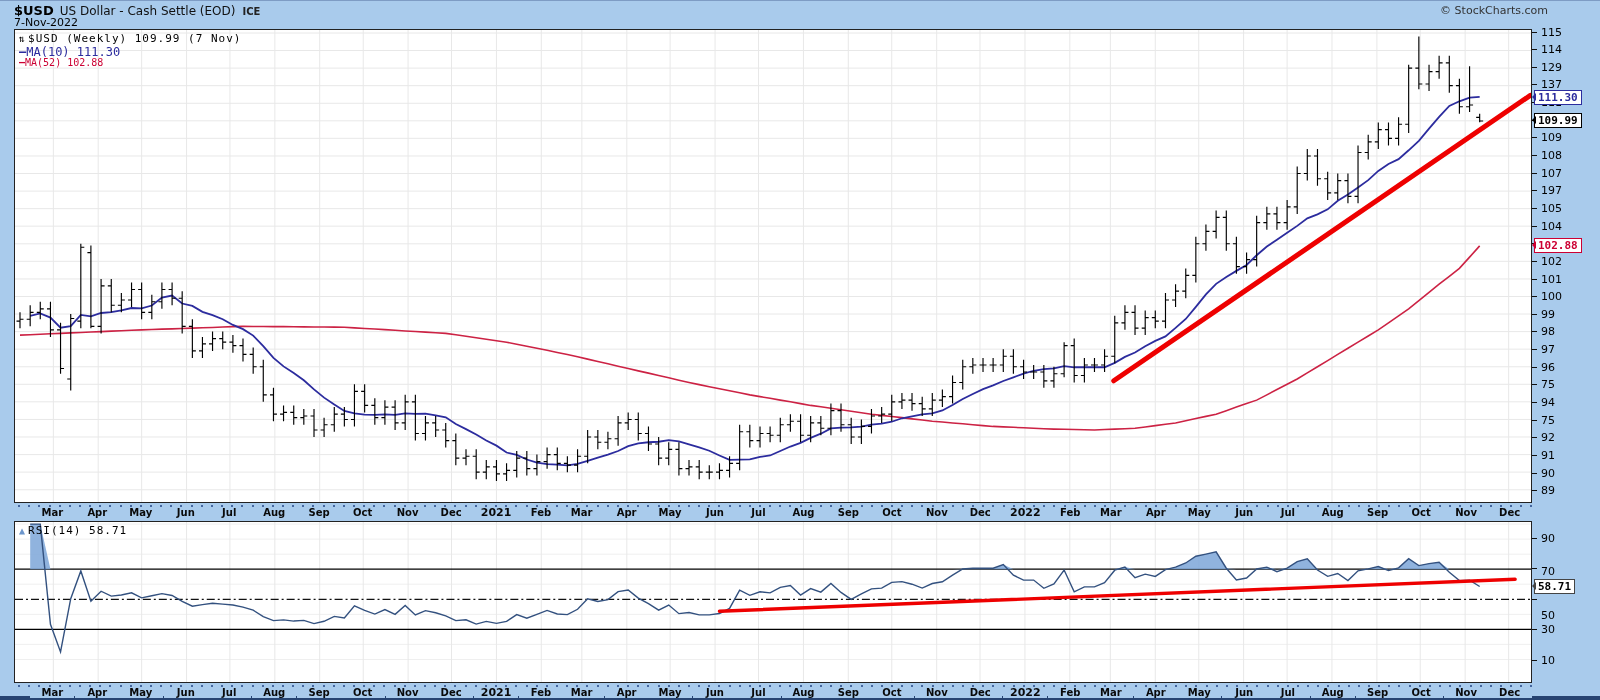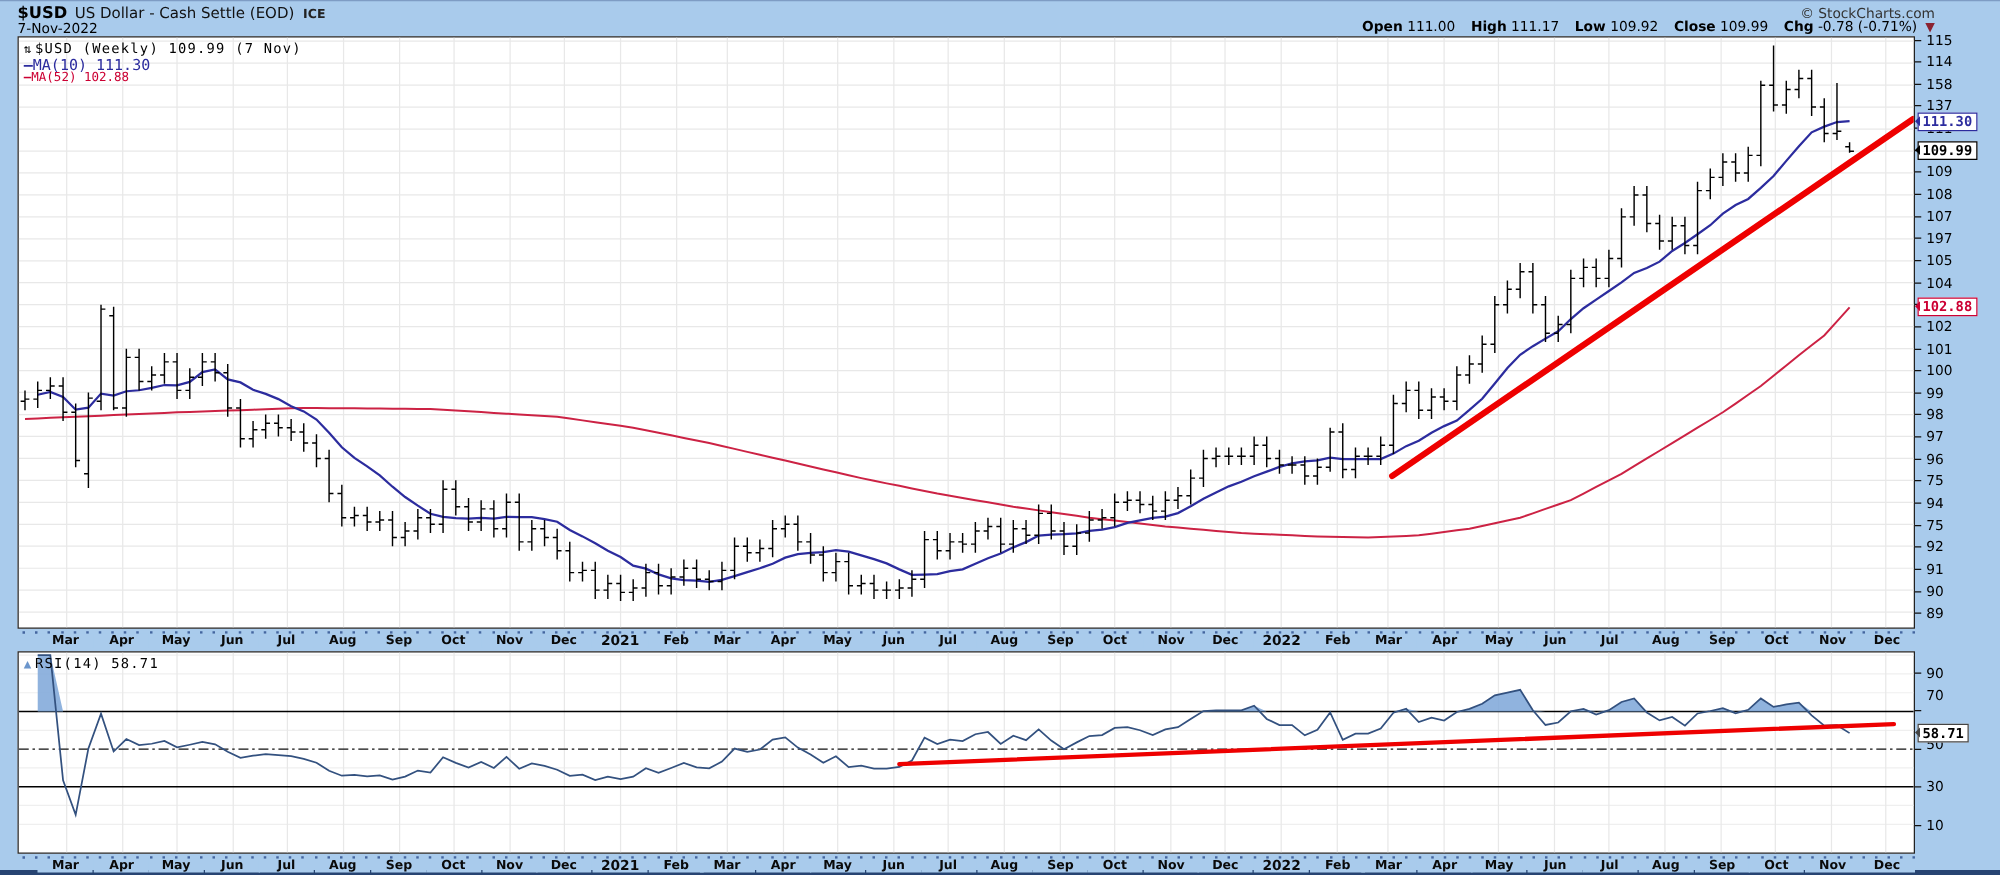--- a/index.html
+++ b/index.html
@@ -56,33 +56,20 @@
 <body>
 
 <div id="stage">
 
   <div class="abs" id="hdr-symbol">
     <span>$USD</span><span id="hdr-desc">US Dollar - Cash Settle (EOD)</span><span id="hdr-exch">ICE</span>
   </div>
   <div class="abs" id="hdr-copy">© StockCharts.com</div>
 
   <div class="abs" id="hdr-date">7-Nov-2022</div>
-  <div class="abs" id="hdr-quote">
-    <b>Open</b>
-    <span>111.00</span>
-    <b>High</b>
-    <span>111.17</span>
-    <b>Low</b>
-    <span>109.92</span>
-    <b>Close</b>
-    <span>109.99</span>
-    <b>Chg</b>
-    <span>-0.78 (-0.71%)</span>
-    <span class="chg-tri">▼</span>
-  </div>
 
   <div class="panel" id="price-panel">
     <div class="legend" id="lg-title">
       <span class="lg-icon">⇅</span><span>$USD (Weekly) 109.99 (7 Nov)</span>
     </div>
     <div class="legend" id="lg-ma10">
       <span class="lg-dash">—</span><span>MA(10) 111.30</span>
     </div>
     <div class="legend" id="lg-ma52">
       <span class="lg-dash">—</span><span>MA(52) 102.88</span>
@@ -210,21 +197,21 @@
         <line x1="705.4" y1="90.4" x2="1502.1" y2="58.0" stroke="#EE0000" stroke-width="3.5" stroke-linecap="round"></line>
       </svg>
     </div>
 
   <div class="axis" id="price-axis" style="top:28px;height:474px;">
       <div class="tickmark" style="top: 2.5px;"></div>
       <div class="ticklabel" style="top: -2.5px;">115</div>
       <div class="tickmark" style="top: 20.1px;"></div>
       <div class="ticklabel" style="top: 15.1px;">114</div>
       <div class="tickmark" style="top: 37.8px;"></div>
-      <div class="ticklabel" style="top: 32.8px;">158</div>
+      <div class="ticklabel" style="top: 32.8px;">129</div>
       <div class="tickmark" style="top: 55.4px;"></div>
       <div class="ticklabel" style="top: 50.4px;">137</div>
       <div class="tickmark" style="top: 73.1px;"></div>
       <div class="ticklabel" style="top: 68.1px;">111</div>
       <div class="tickmark" style="top: 90.7px;"></div>
       <div class="ticklabel" style="top: 85.7px;">110</div>
       <div class="tickmark" style="top: 108.3px;"></div>
       <div class="ticklabel" style="top: 103.3px;">109</div>
       <div class="tickmark" style="top: 126px;"></div>
       <div class="ticklabel" style="top: 121px;">108</div>
@@ -264,23 +251,23 @@
       <div class="ticklabel" style="top: 420.9px;">91</div>
       <div class="tickmark" style="top: 443.5px;"></div>
       <div class="ticklabel" style="top: 438.5px;">90</div>
       <div class="tickmark" style="top: 461.2px;"></div>
       <div class="ticklabel" style="top: 456.2px;">89</div>
     </div>
   <div class="axis" id="rsi-axis" style="top:520px;height:162px;">
       <div class="tickmark" style="top: 16.9px;"></div>
       <div class="ticklabel" style="top: 11.9px;">90</div>
       <div class="tickmark" style="top: 47.3px;"></div>
-      <div class="ticklabel" style="top: 30px; text-align: right;">70</div>
+      <div class="ticklabel" style="top: 45px; text-align: right;">70</div>
       <div class="tickmark" style="top: 77.8px;"></div>
-      <div class="ticklabel" style="top: 69px;">50</div>
+      <div class="ticklabel" style="top: 89px;">50</div>
       <div class="tickmark" style="top: 108.2px;"></div>
       <div class="ticklabel" style="top: 103.2px;">30</div>
       <div class="tickmark" style="top: 138.7px;"></div>
       <div class="ticklabel" style="top: 133.7px;">10</div>
     </div>
   <div class="strip" id="strip-top" style="top:502px;height:18px;">
       <div class="wdot" style="left: 18px; top: 2px;"></div>
       <div class="wdot" style="left: 28.1px; top: 2px;"></div>
       <div class="wdot" style="left: 38.3px; top: 2px;"></div>
       <div class="wdot" style="left: 48.5px; top: 2px;"></div>

